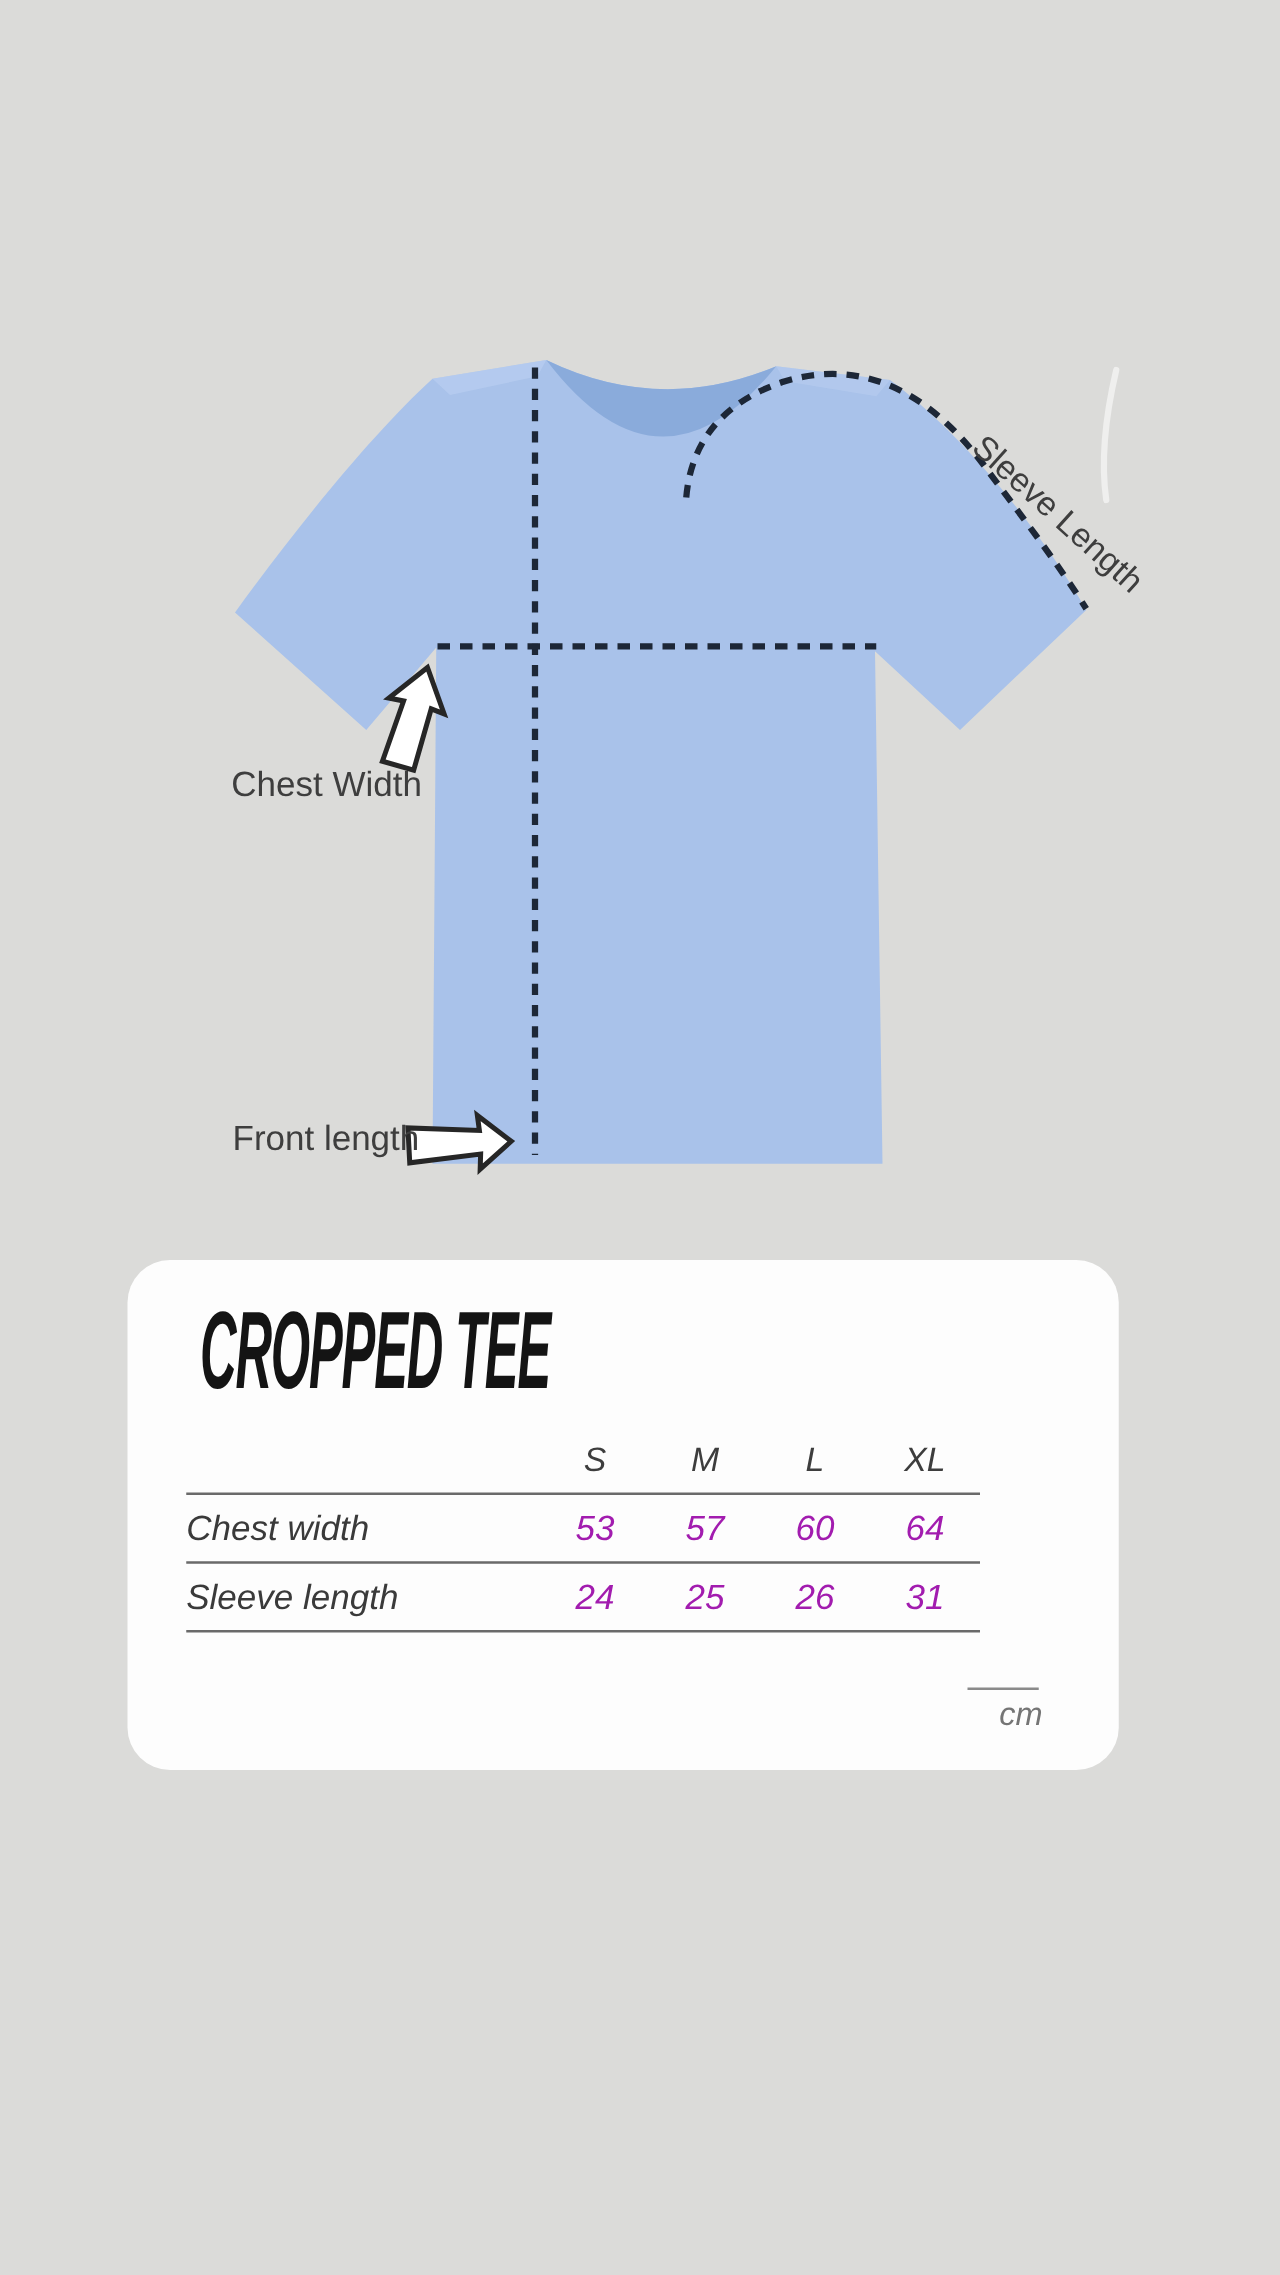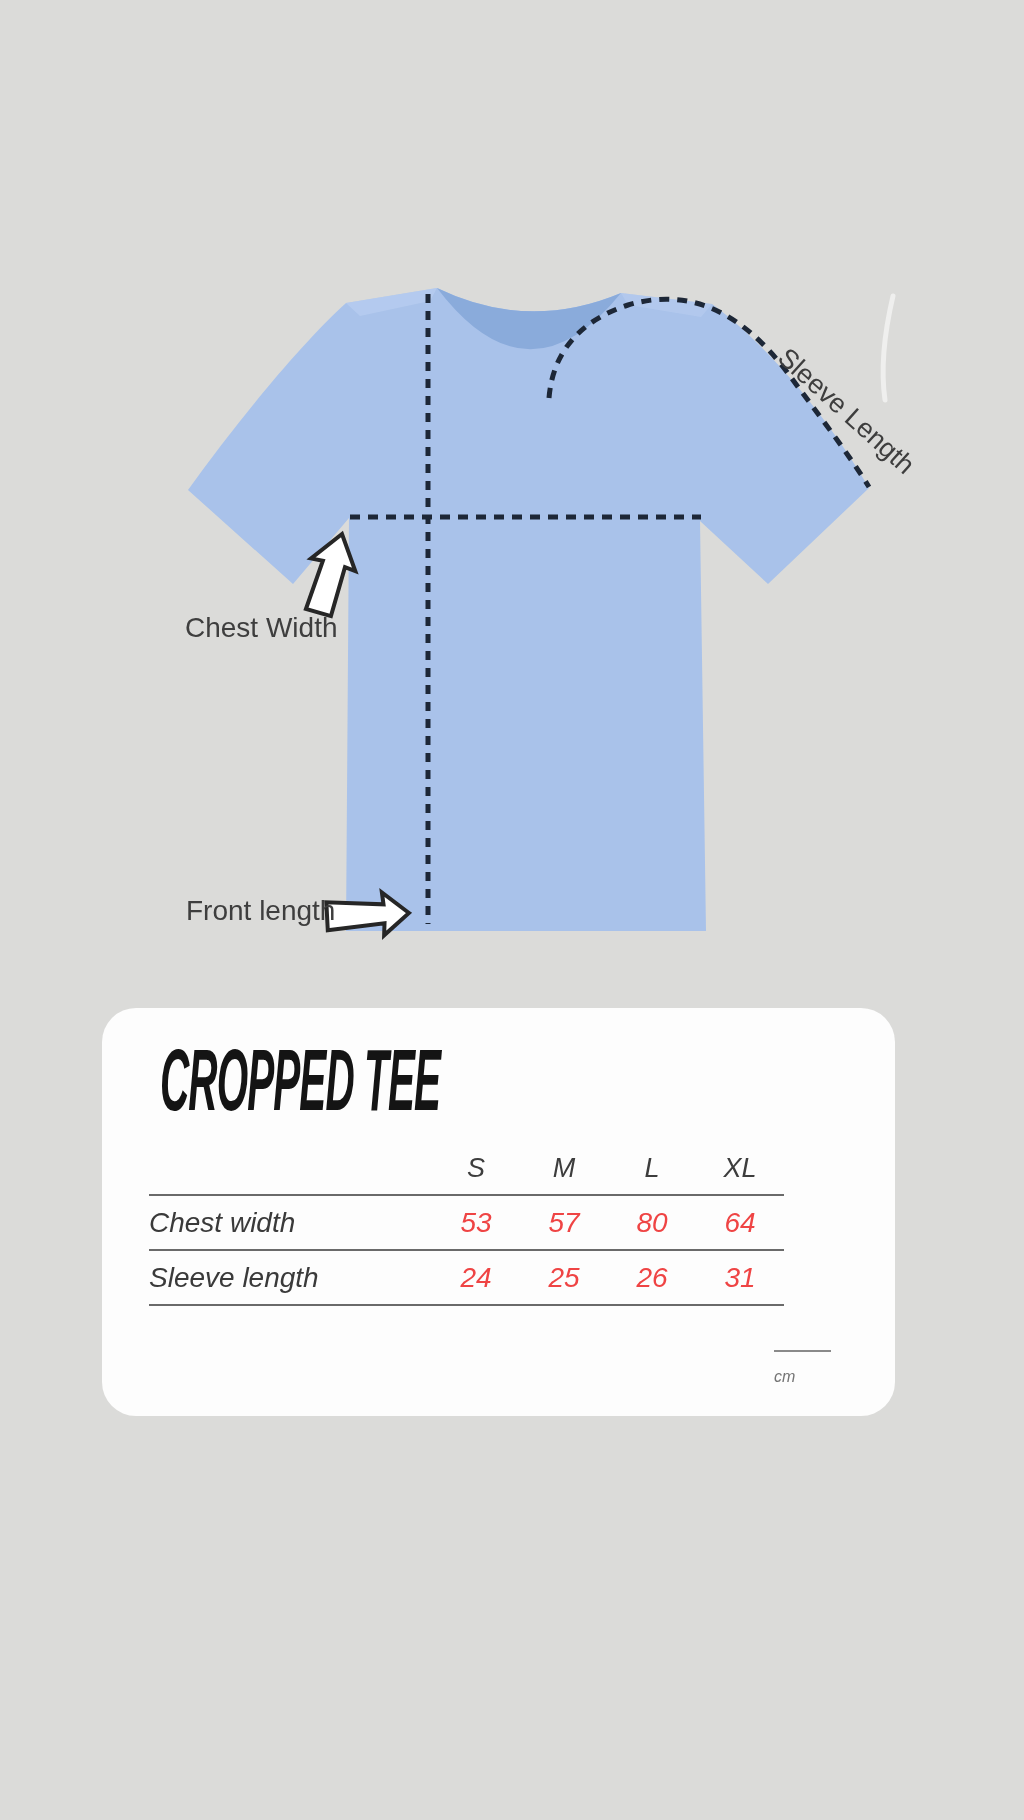--- a/index.html
+++ b/index.html
@@ -21,26 +21,26 @@
     letter-spacing:-2px;line-height:1.05;color:#141414;transform:scaleX(0.46);
     transform-origin:left top;white-space:nowrap;}
 
   .size-table{position:absolute;left:47px;top:130px;border-collapse:collapse;table-layout:fixed;}
   .size-table col.c-label{width:283px;}
   .size-table col.c-val{width:88px;}
   .size-table th{font-weight:normal;color:#3d3d3d;font-size:27px;text-align:center;
     vertical-align:bottom;padding:0 0 10px 0;height:46px;}
   .size-table thead tr{border-bottom:2px solid #6a6a6a;}
   .size-table tbody tr{border-bottom:2px solid #6a6a6a;}
-  .size-table td{height:53px;font-size:28px;color:#ef4444;text-align:center;vertical-align:middle;padding:0;}
+  .size-table td{height:53px;font-size:28px;color:#a21caf;text-align:center;vertical-align:middle;padding:0;}
   .size-table td.rowlabel{text-align:left;color:#3a3a3a;}
 
   .cm-wrap{position:absolute;left:672px;top:342px;width:60px;}
   .cm-line{width:57px;height:0;border-top:2px solid #8a8a8a;}
-  .cm-text{margin-top:17px;text-align:left;font-size:16px;color:#757575;line-height:1;}
+  .cm-text{margin-top:6px;text-align:right;font-size:26px;color:#757575;line-height:1;}
 </style>
 </head>
 <body>
 
 <div class="canvas">
 
   <svg class="shirt-svg" viewBox="0 0 1024 1820" aria-hidden="true">
 
     <path d="M 346,303 L 437,288 Q 528,332 621,293 L 712,304
          C 768,345 830,420 869,488 L 768,584 L 700,521
@@ -91,21 +91,21 @@
           <th>M</th>
           <th>L</th>
           <th>XL</th>
         </tr>
       </thead>
       <tbody>
         <tr>
           <td class="rowlabel">Chest width</td>
           <td>53</td>
           <td>57</td>
-          <td>80</td>
+          <td>60</td>
           <td>64</td>
         </tr>
         <tr>
           <td class="rowlabel">Sleeve length</td>
           <td>24</td>
           <td>25</td>
           <td>26</td>
           <td>31</td>
         </tr>
       </tbody>

